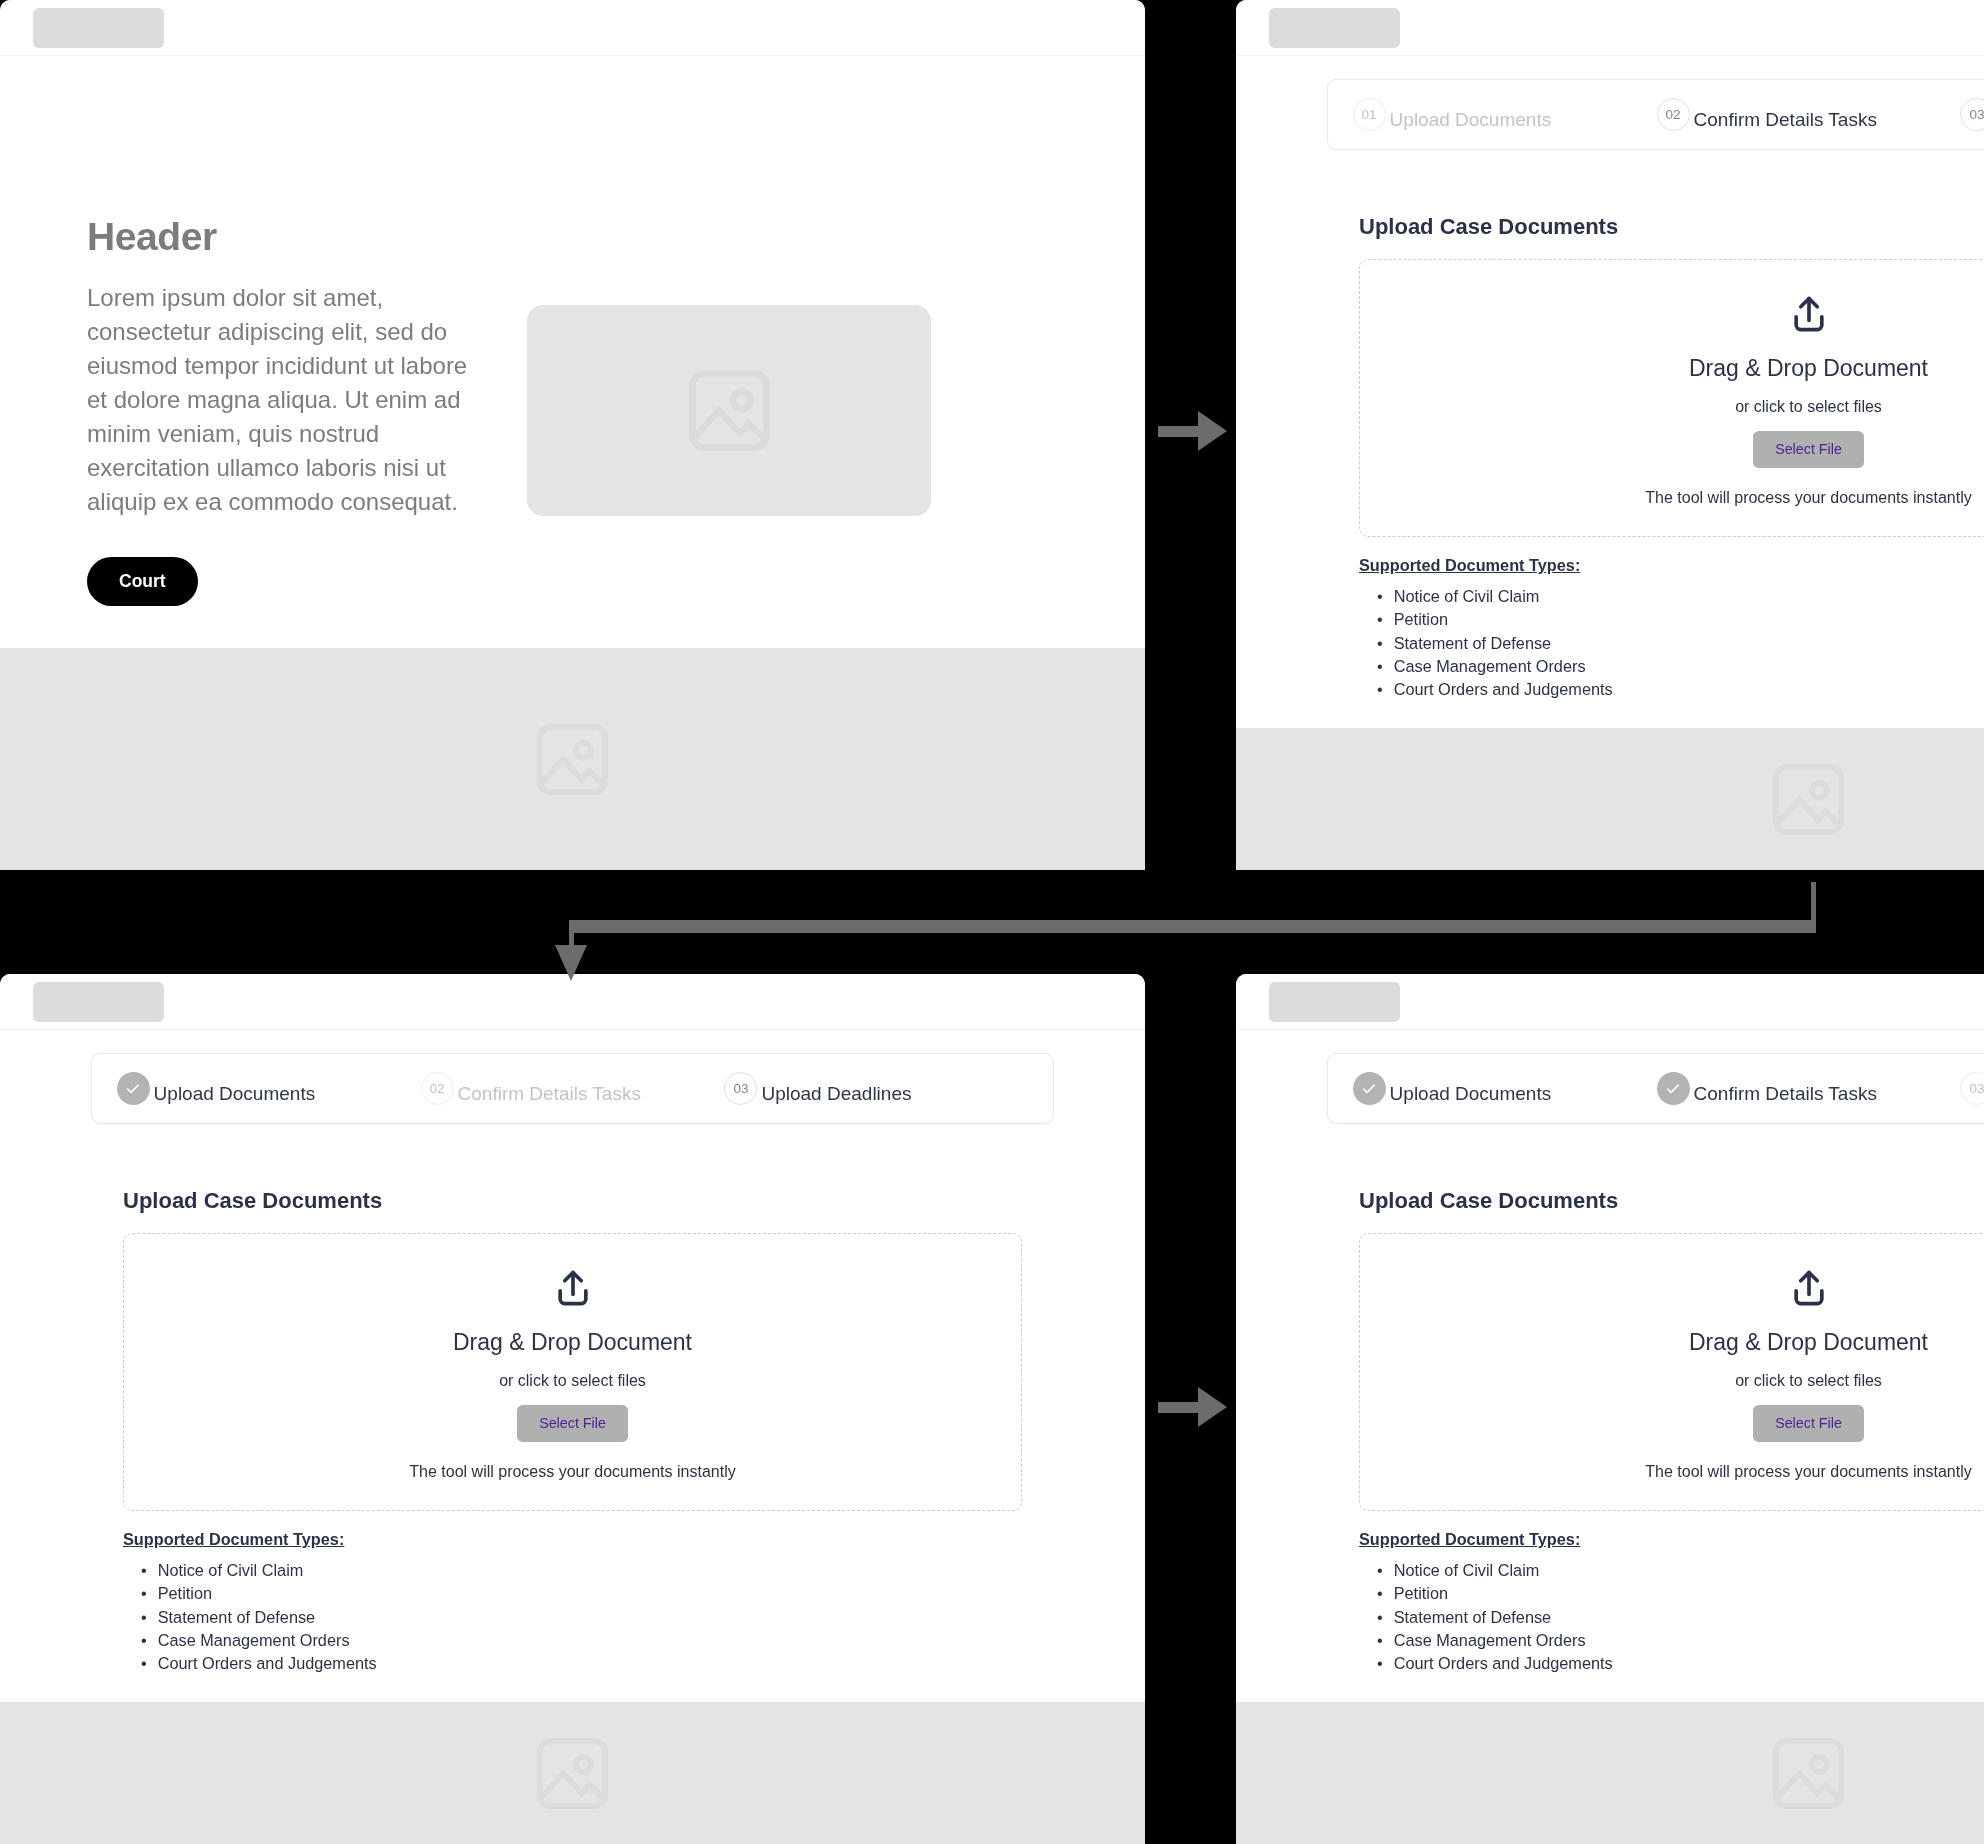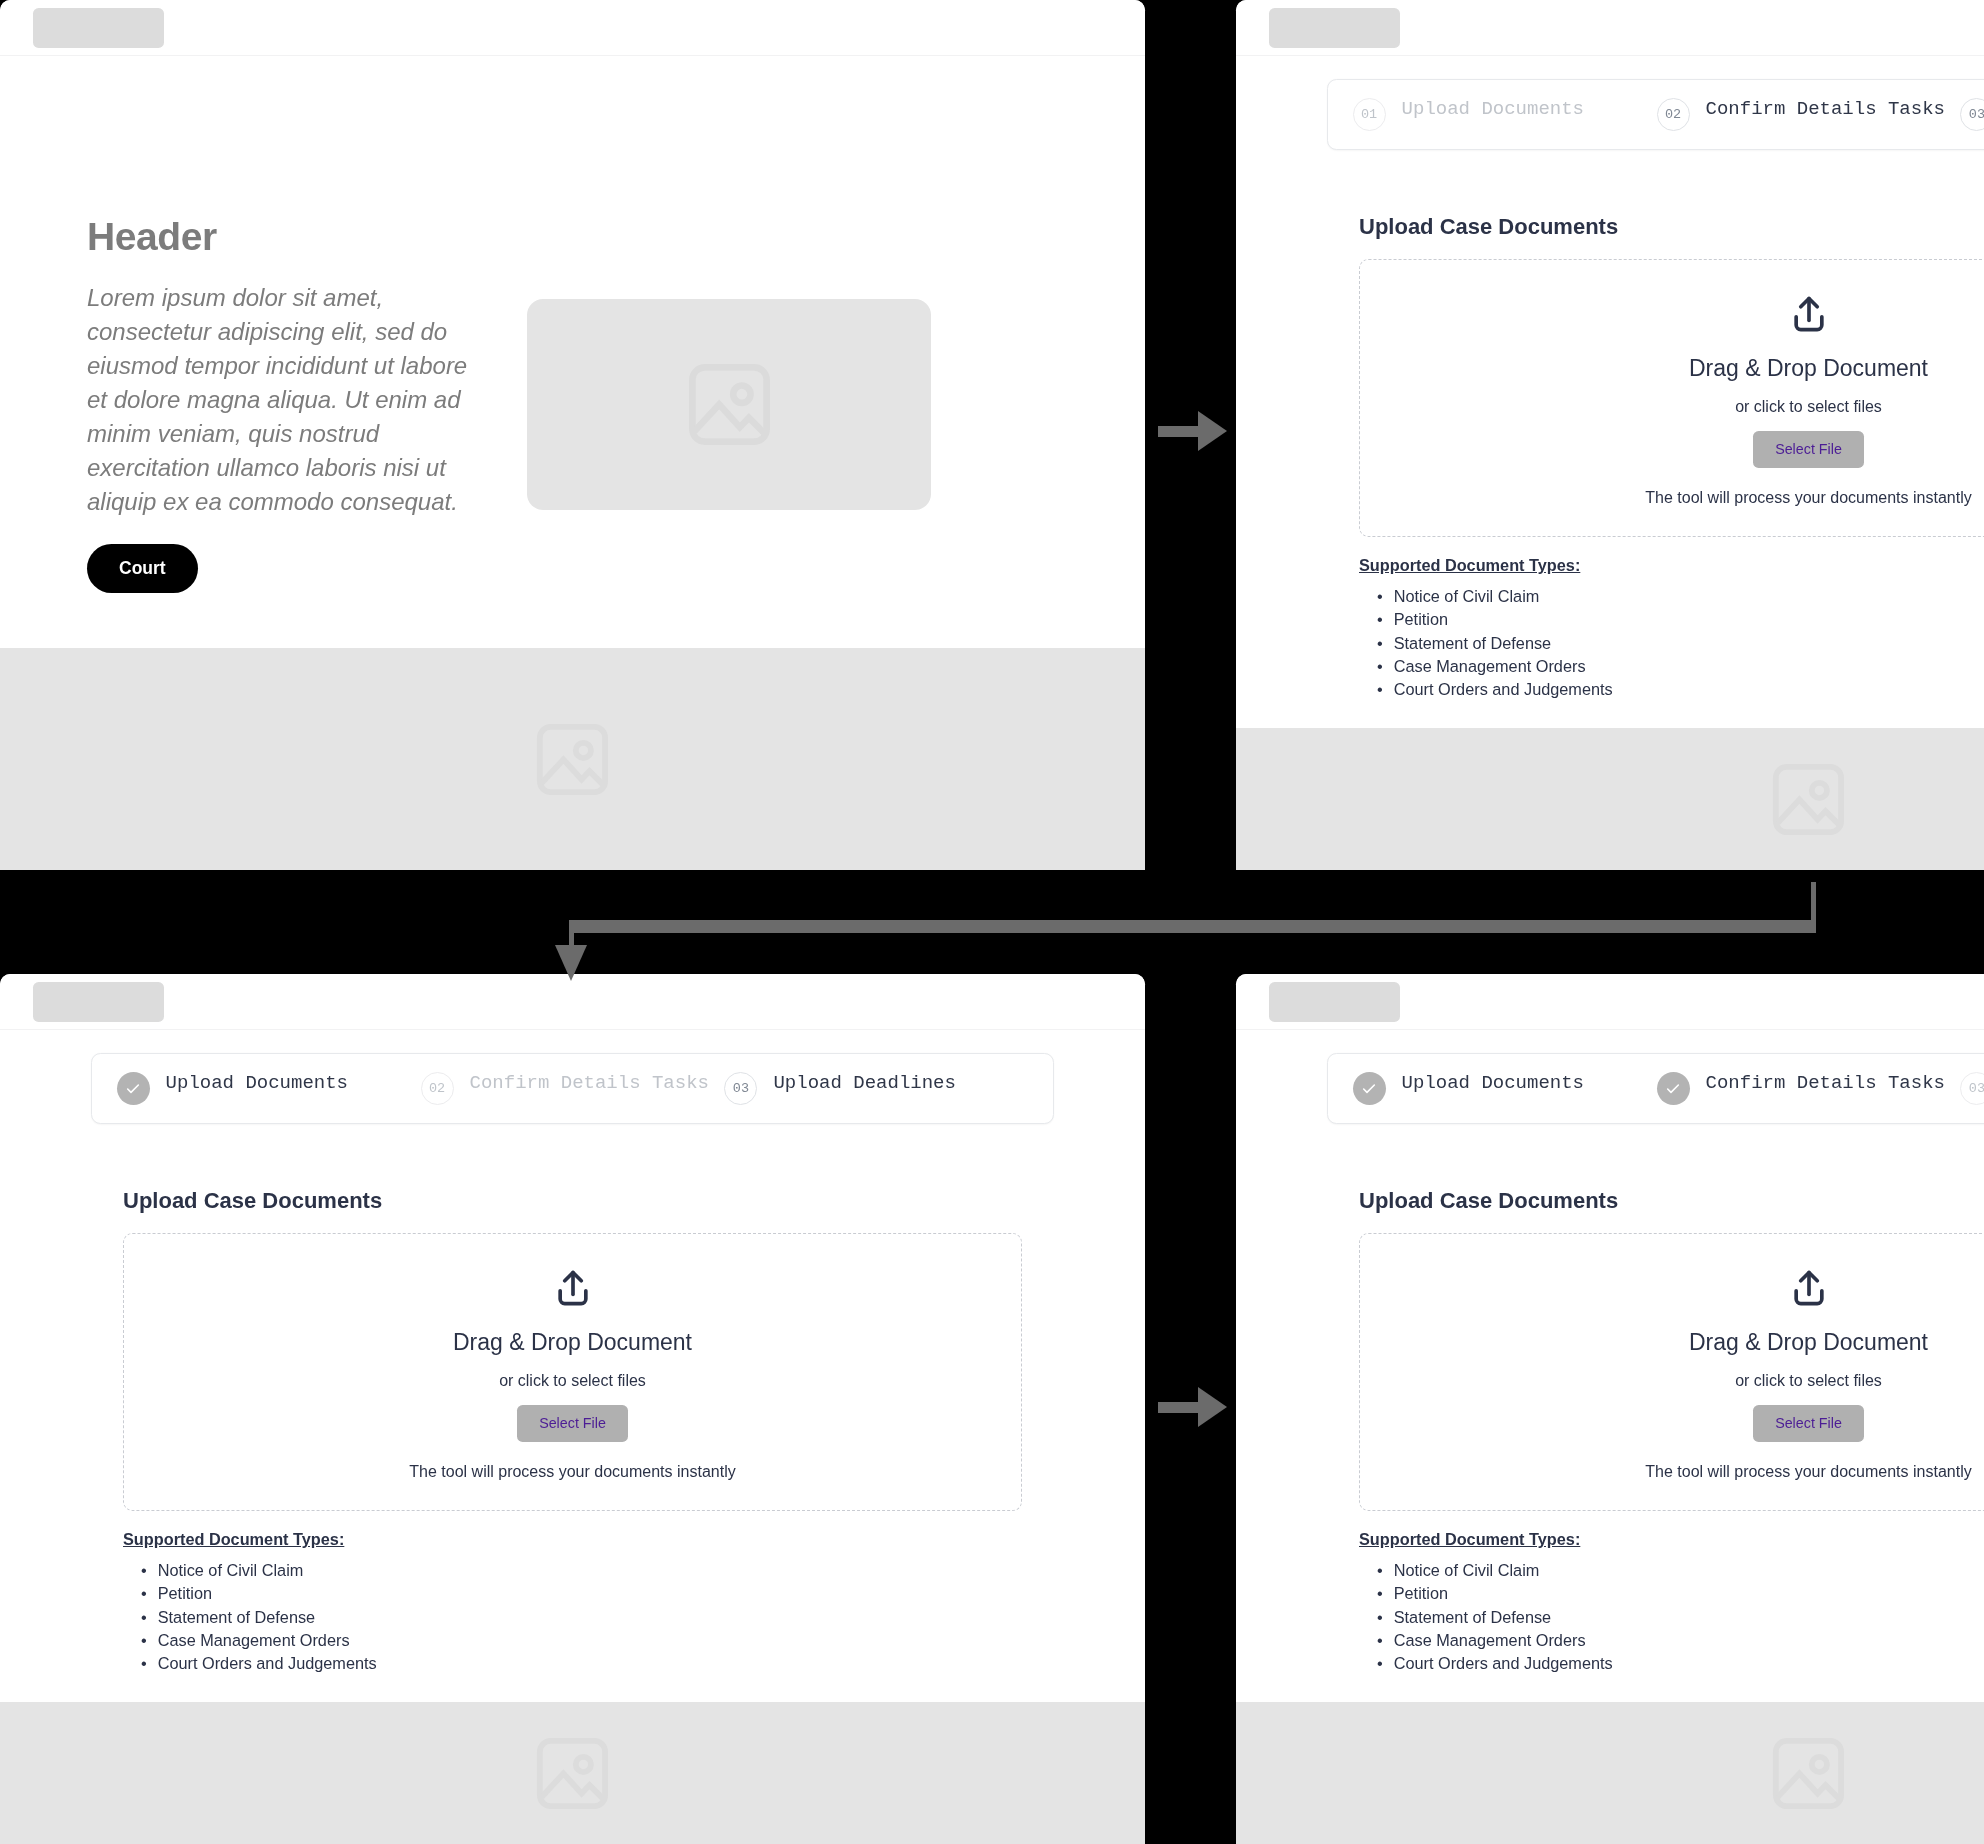--- a/index.html
+++ b/index.html
@@ -52,22 +52,21 @@
     gap: 39px;
     padding: 159px 0 0 87px;
   }
   .hero-copy { width: 401px; }
   .hero-title {
     font-size: 39px; font-weight: 700; color: #7c7c7c;
     letter-spacing: -0.4px; margin-bottom: 22px;
   }
   .hero-body {
     font-size: 24px; line-height: 1.42; color: #7c7c7c;
-    margin-bottom: 24px;
-    font-style: italic;
+    margin-bottom: 37px;
   }
   .btn-start {
     display: inline-flex; align-items: center; justify-content: center;
     background: #000000; color: #ffffff;
     font-size: 17.5px; font-weight: 700;
     border: none; border-radius: 397px;
     padding: 14.3px 32px;
   }
   .hero-image {
     width: 404px; height: 211px;
@@ -79,21 +78,21 @@
   
   .wizard { padding: 23px 91px 0 91px; }
   .stepper {
     border: 1.2px solid #e7e9ec;
     border-radius: 9.5px;
     background: #ffffff;
     box-shadow: 0 0.8px 1.6px rgba(0,0,0,.04);
     display: flex;
     padding: 18px 24.6px;
   }
-  .step { display: flex; align-items: flex-start; gap: 16px; flex: 1; font-family: Liberation Mono, monospace; }
+  .step { display: flex; align-items: flex-end; gap: 4px; flex: 1; }
   .step-badge {
     width: 33px; height: 33px; border-radius: 50%;
     display: flex; align-items: center; justify-content: center;
     font-size: 13.5px; font-weight: 500; flex: none;
   }
   .step-badge.pending { border: 1.2px solid #dfe2e6; color: #7f8793; background: #fff; }
   .step-badge.muted   { border: 1.2px solid #ececee; color: #bfc4ca; background: #fff; }
   .step-badge.done    { background: #b3b3b3; color: #ffffff; border: none; }
   .step-badge.done svg { display:block; }
   .step-label { font-size: 19px; color: #2f3648; white-space: nowrap; }

